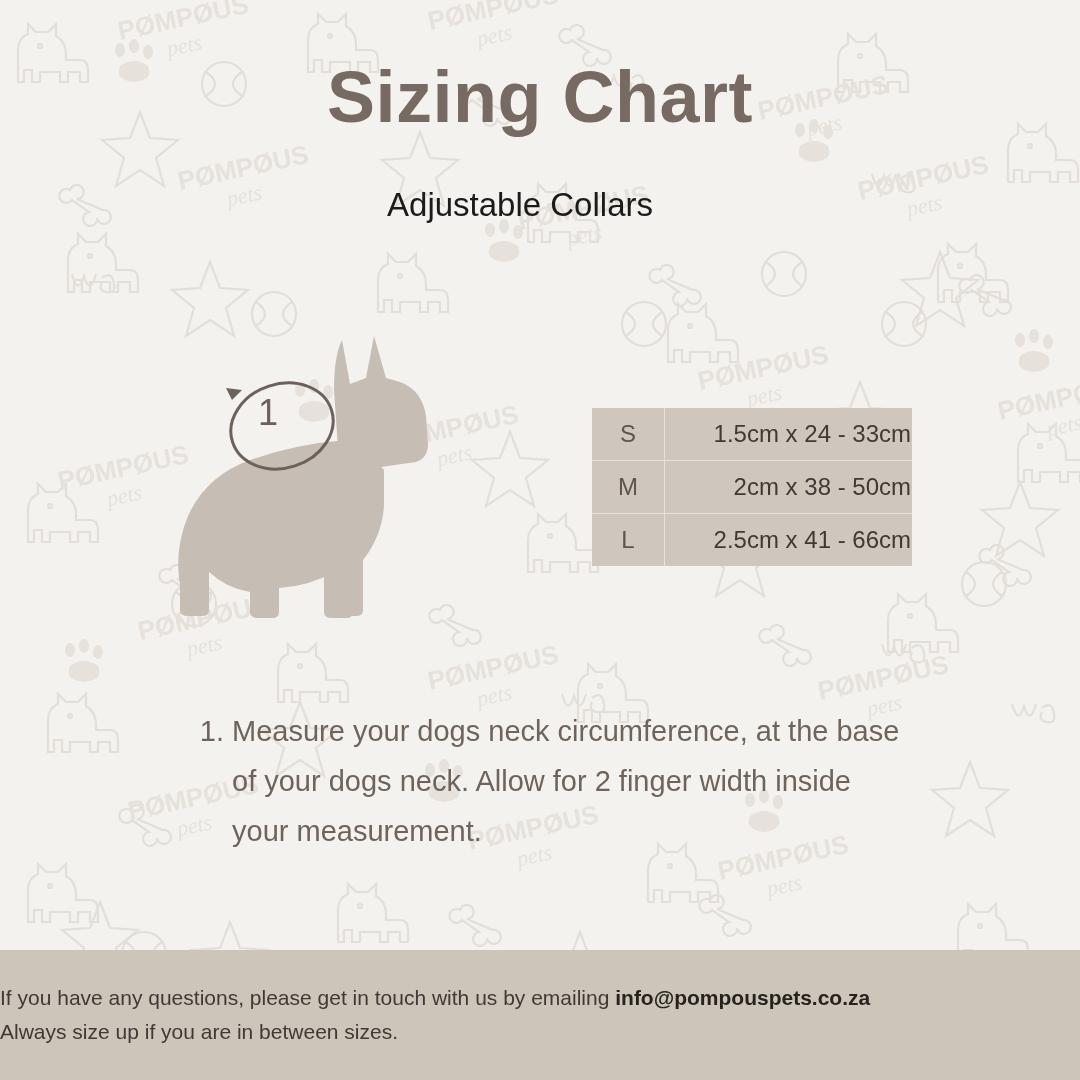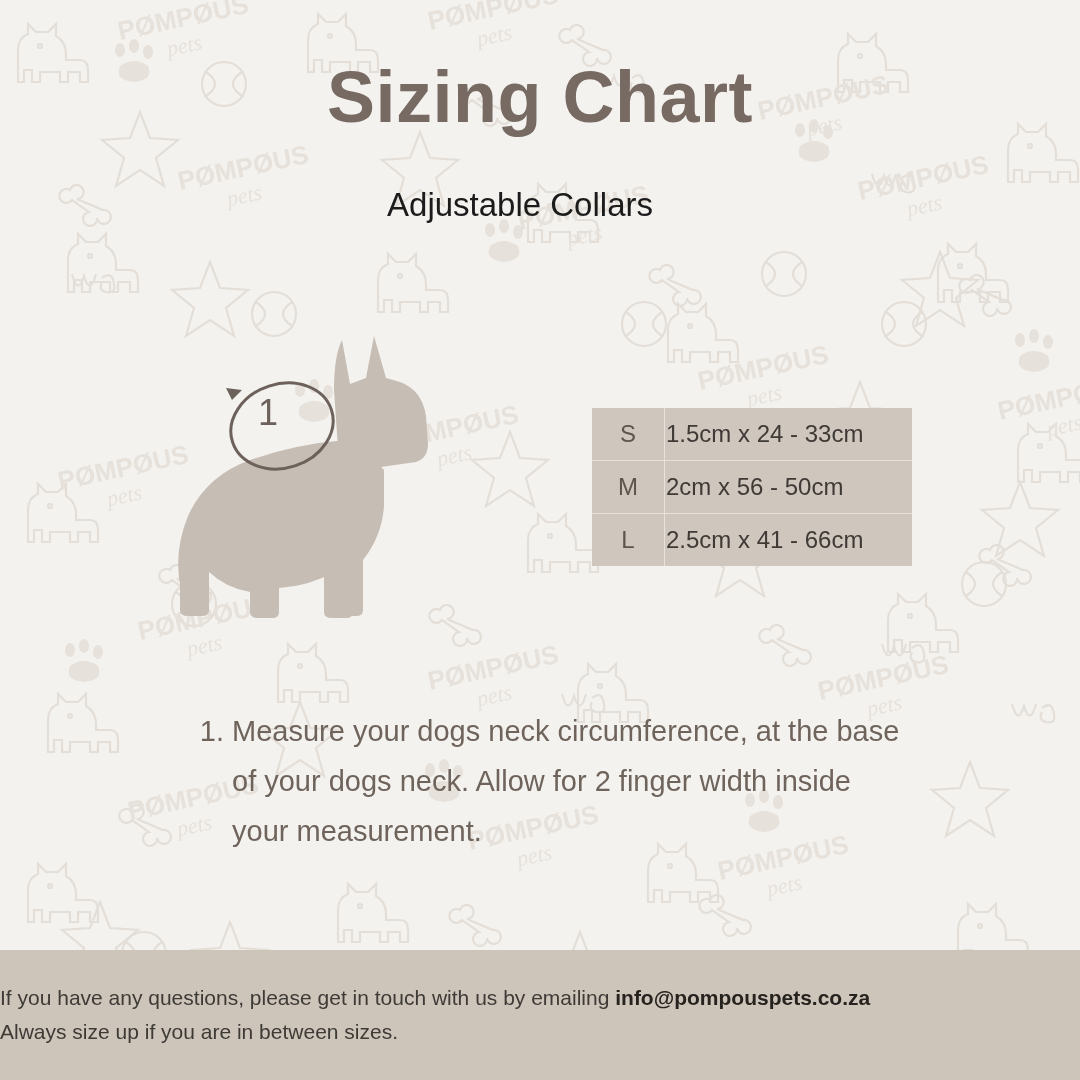--- a/index.html
+++ b/index.html
@@ -101,21 +101,21 @@
     border-bottom: 1px solid #e7e2dc;
   }
   .size-table tr:last-child td { border-bottom: none; }
   .size-table td.size-key {
     width: 70px;
     text-align: center;
     color: #5d554e;
     border-right: 1px solid #e7e2dc;
   }
   .size-table td.size-val {
-    text-align: left;
+    text-align: right;
     color: #3f3a36;
   }
 
   
   .instructions {
     position: absolute;
     left: 190px;
     top: 706px;
     width: 720px;
     font-size: 29px;
@@ -367,21 +367,21 @@
     <div class="neck-number">1</div>
 
     <table class="size-table">
       <tbody>
         <tr>
           <td class="size-key">S</td>
           <td class="size-val">1.5cm x 24 - 33cm</td>
         </tr>
         <tr>
           <td class="size-key">M</td>
-          <td class="size-val">2cm x 56 - 50cm</td>
+          <td class="size-val">2cm x 38 - 50cm</td>
         </tr>
         <tr>
           <td class="size-key">L</td>
           <td class="size-val">2.5cm x 41 - 66cm</td>
         </tr>
       </tbody>
     </table>
 
     <div class="instructions">
       <ol>

